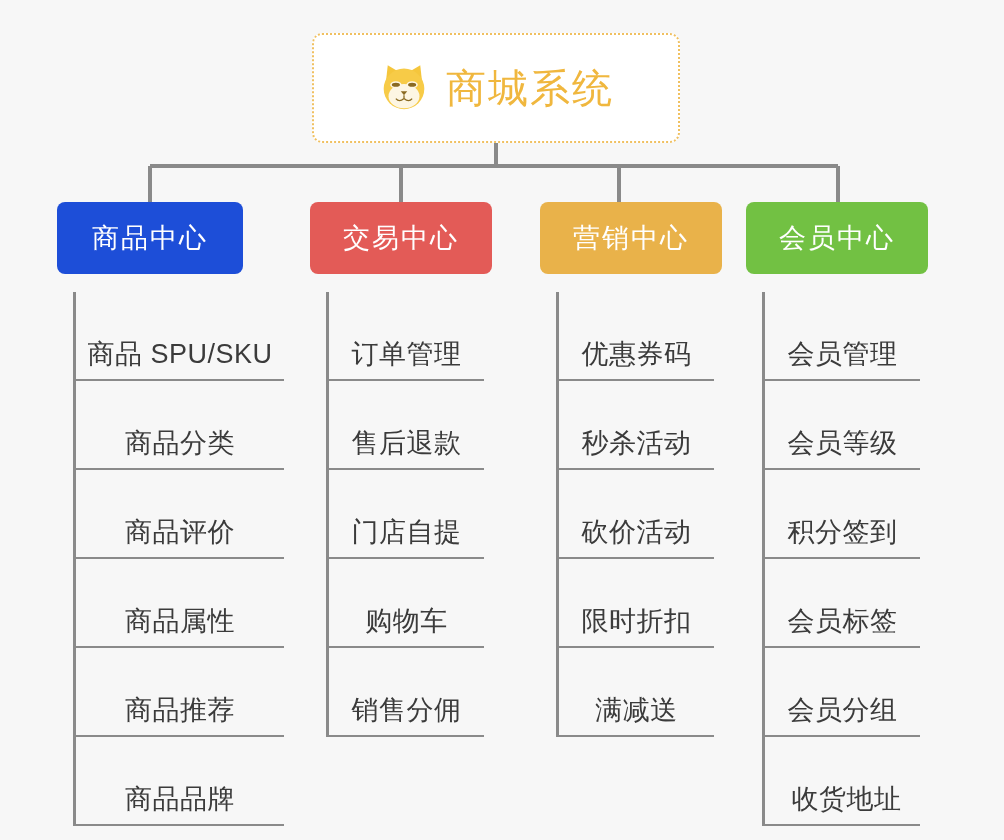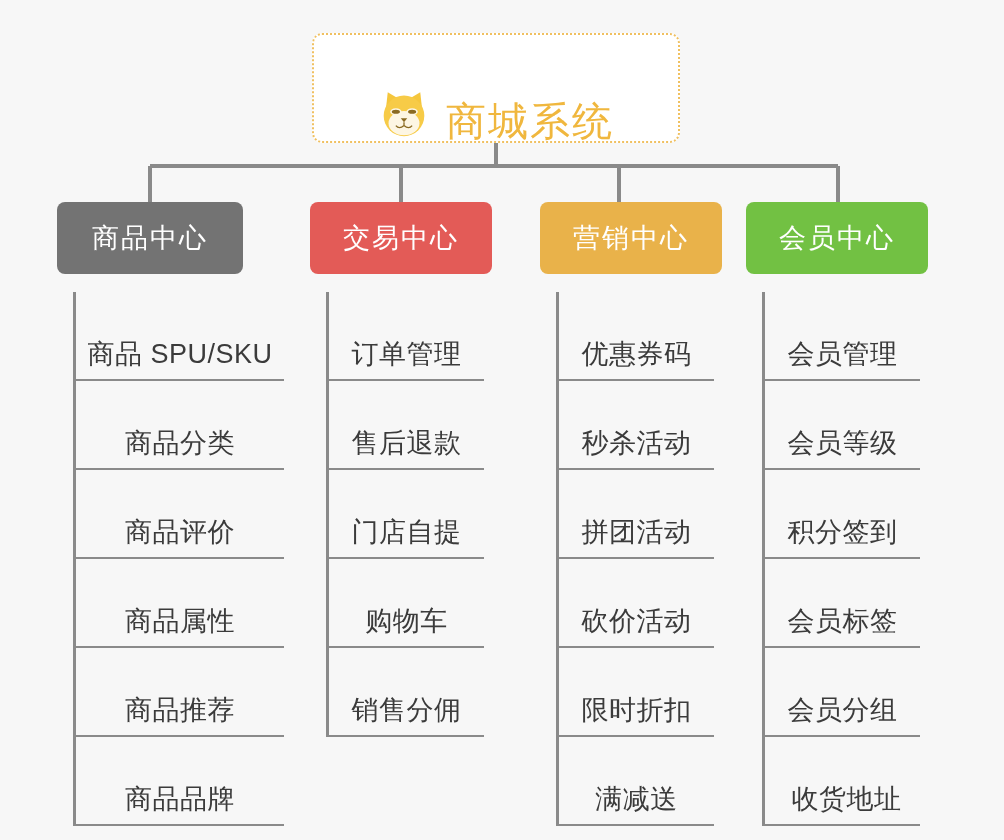--- a/index.html
+++ b/index.html
@@ -23,21 +23,21 @@
   .root-node {
     position: absolute;
     left: 312px;
     top: 33px;
     width: 368px;
     height: 110px;
     background: #ffffff;
     border: 2px dotted #f0c060;
     border-radius: 10px;
     display: flex;
-    align-items: flex-end;
+    align-items: center;
     justify-content: center;
     gap: 16px;
   }
 
   .root-icon {
     width: 52px;
     height: 52px;
     flex: 0 0 auto;
     display: block;
   }
@@ -154,21 +154,21 @@
       <path d="M28 36 L36 36 L32 41 Z" fill="#8a6a22"></path>
 
       <path d="M32 41 L32 45" stroke="#8a6a22" stroke-width="1.6" fill="none"></path>
       <path d="M32 45 q-6 5 -10 0" stroke="#8a6a22" stroke-width="1.6" fill="none"></path>
       <path d="M32 45 q6 5 10 0" stroke="#8a6a22" stroke-width="1.6" fill="none"></path>
     </svg>
     <span class="root-title" style="color: rgb(240, 183, 62);">商城系统</span>
   </div>
 
   <div class="column col-0">
-    <div class="cat-header" style="background: #737373;">
+    <div class="cat-header" style="background: #1d4ed8;">
       <span>商品中心</span>
     </div>
     <div class="leaf-list" style="border-left-color: rgb(138, 138, 138);">
       <div class="leaf-item" style="border-bottom-color: rgb(138, 138, 138);">
           <span class="leaf-label">商品 SPU/SKU</span>
         </div>
       <div class="leaf-item" style="border-bottom-color: rgb(138, 138, 138);">
           <span class="leaf-label">商品分类</span>
         </div>
       <div class="leaf-item" style="border-bottom-color: rgb(138, 138, 138);">
@@ -214,23 +214,20 @@
       <span>营销中心</span>
     </div>
     <div class="leaf-list" style="border-left-color: rgb(138, 138, 138);">
       <div class="leaf-item" style="border-bottom-color: rgb(138, 138, 138);">
           <span class="leaf-label">优惠券码</span>
         </div>
       <div class="leaf-item" style="border-bottom-color: rgb(138, 138, 138);">
           <span class="leaf-label">秒杀活动</span>
         </div>
       <div class="leaf-item" style="border-bottom-color: rgb(138, 138, 138);">
-          <span class="leaf-label">拼团活动</span>
-        </div>
-      <div class="leaf-item" style="border-bottom-color: rgb(138, 138, 138);">
           <span class="leaf-label">砍价活动</span>
         </div>
       <div class="leaf-item" style="border-bottom-color: rgb(138, 138, 138);">
           <span class="leaf-label">限时折扣</span>
         </div>
       <div class="leaf-item" style="border-bottom-color: rgb(138, 138, 138);">
           <span class="leaf-label">满减送</span>
         </div>
     </div>
   </div>

